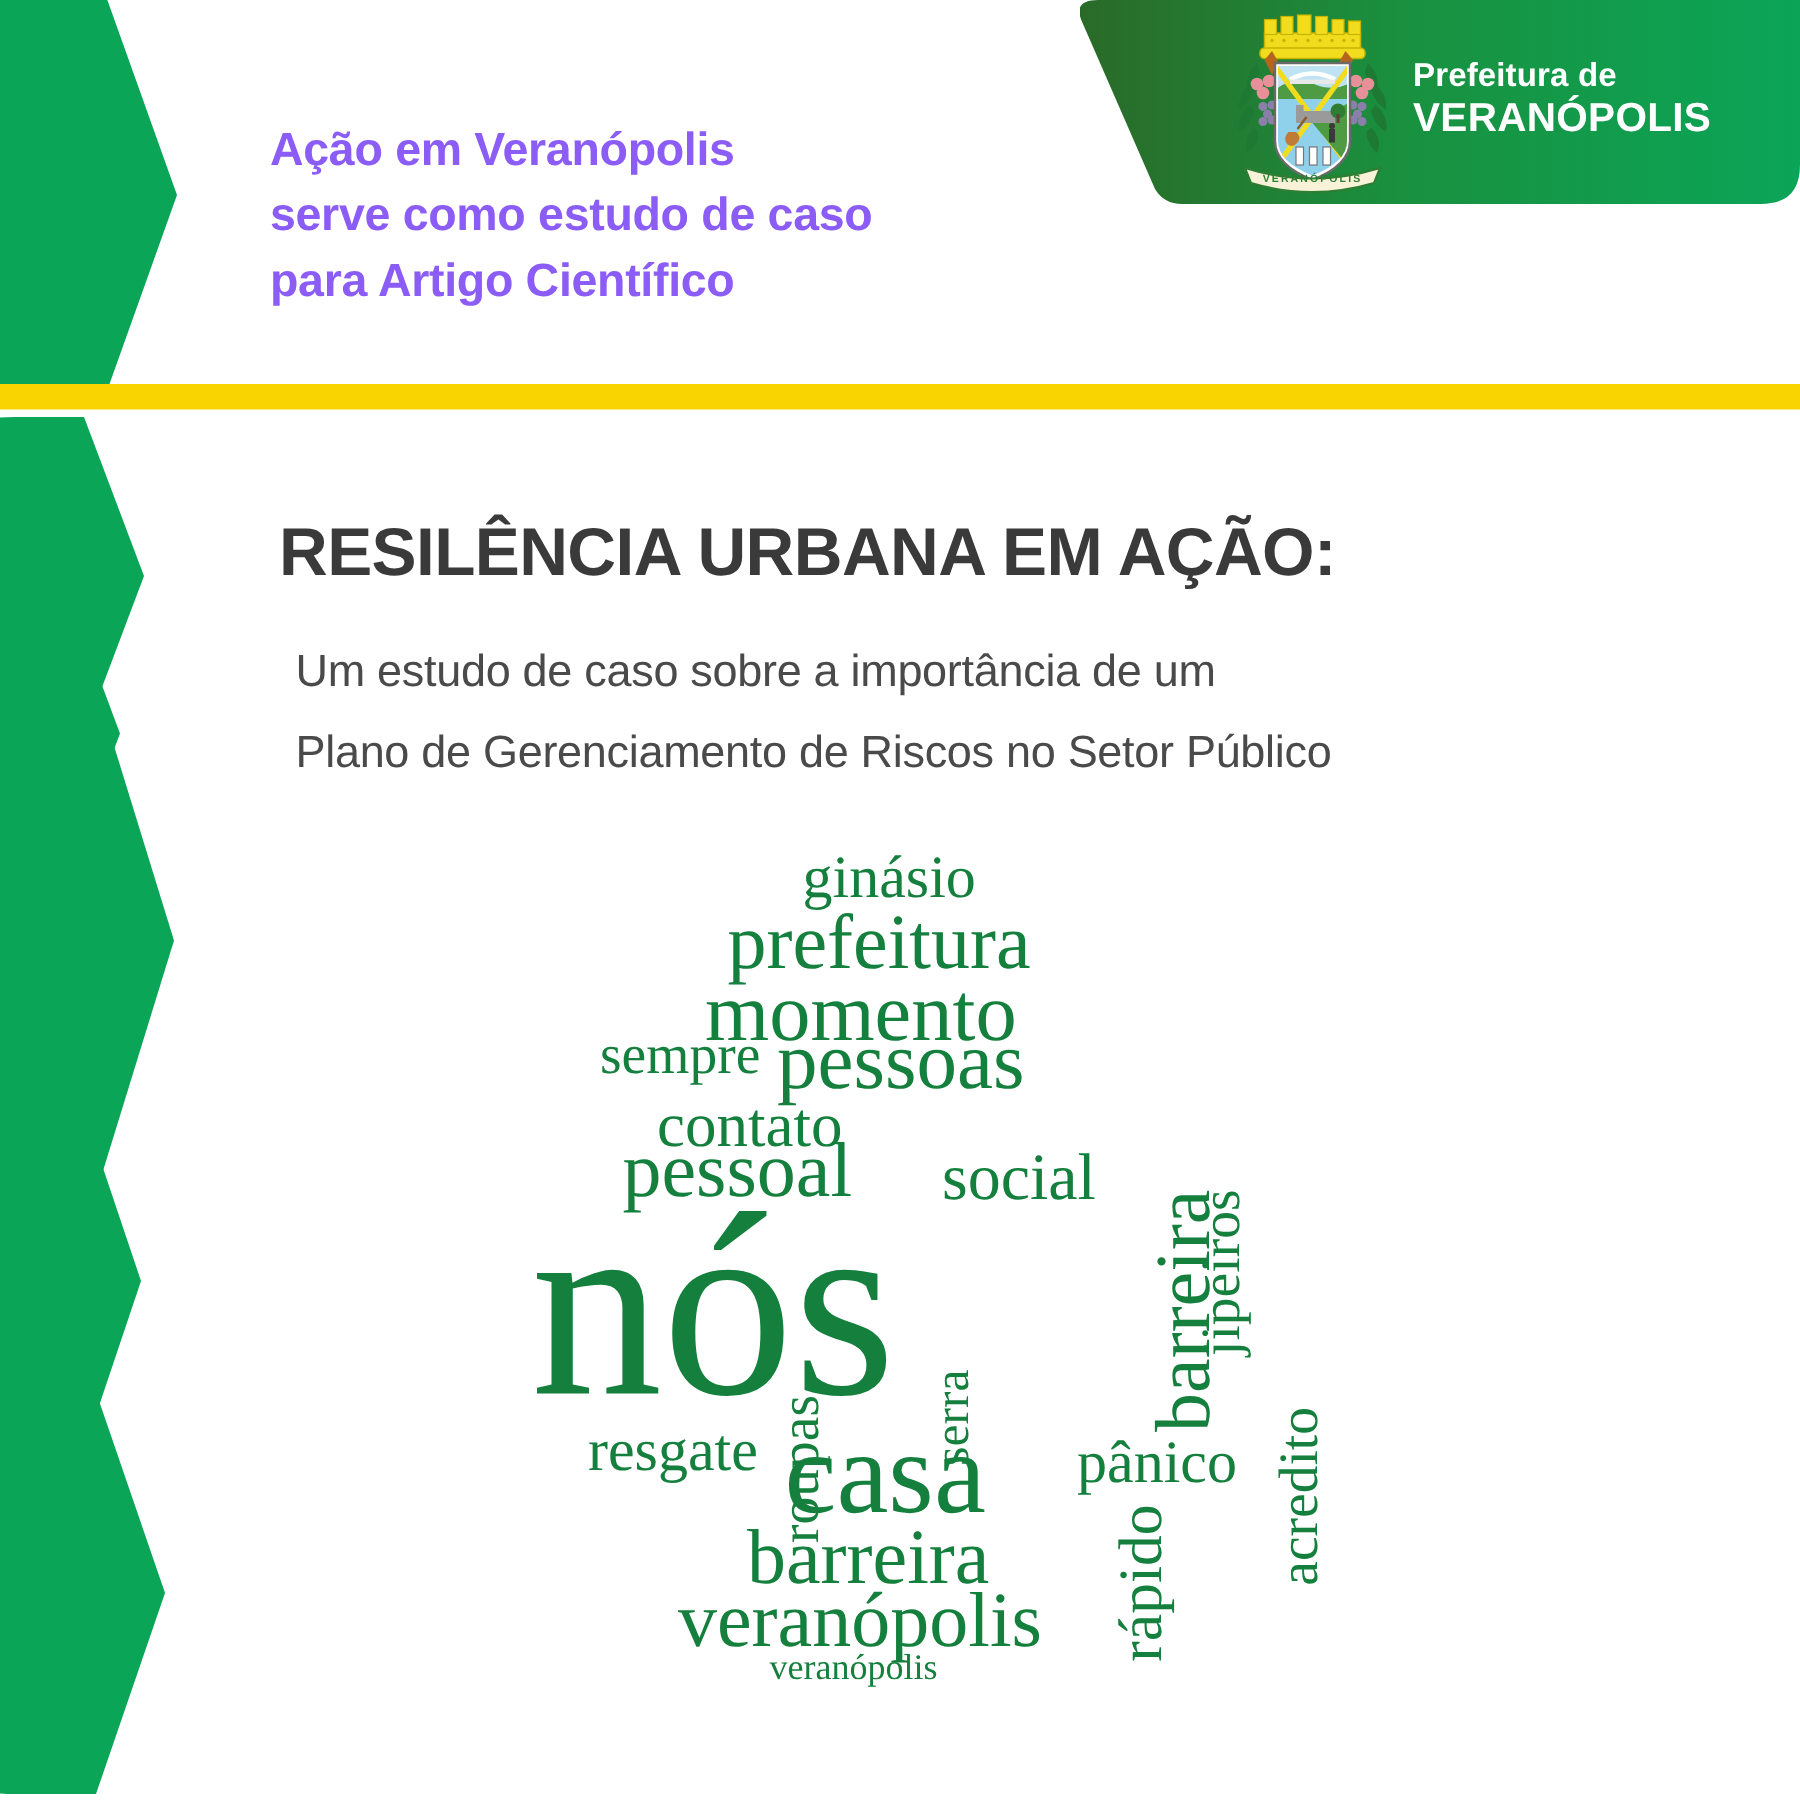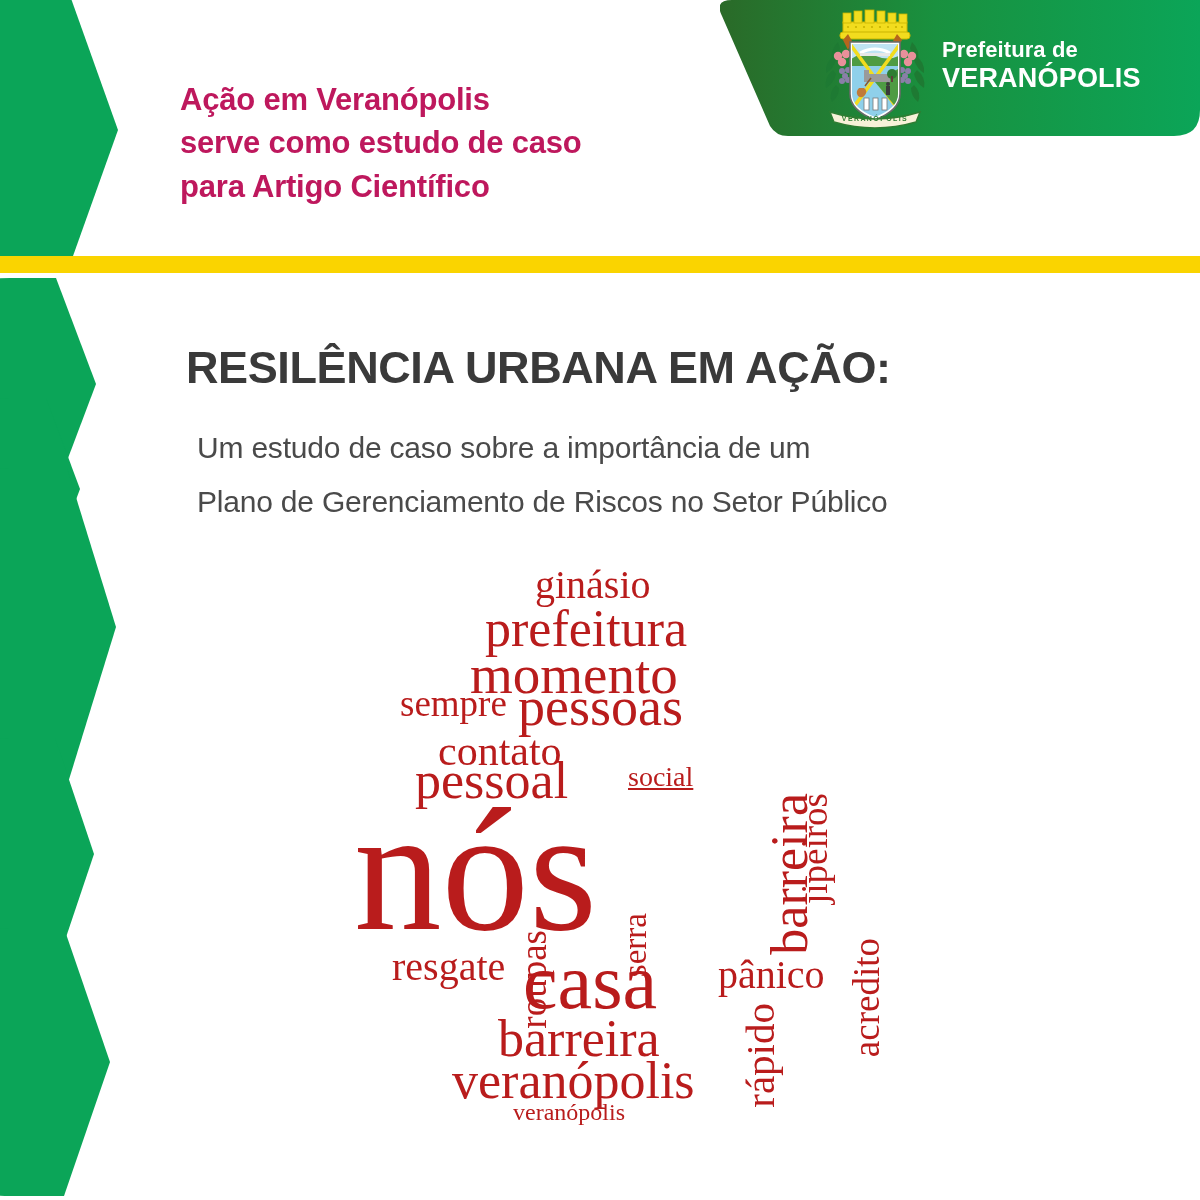--- a/index.html
+++ b/index.html
@@ -32,39 +32,39 @@
   .banner-line1{font-size:22px;font-weight:bold;letter-spacing:.1px;}
   .banner-line2{font-size:27px;font-weight:bold;letter-spacing:.2px;}
 
   
   .crest{position:absolute;left:96px;top:8px;width:118px;height:124px;}
   .crest svg{display:block;}
 
   
   .kicker{
     position:absolute;left:180px;top:78px;width:620px;
-    font-size:31px;font-weight:bold;color:#be185d;
+    font-size:31px;font-weight:bold;color:#8b5cf6;
     line-height:1.40;letter-spacing:-.2px;
   }
 
   
   .title-block{position:absolute;left:186px;top:344px;width:930px;}
   .main-title{
     font-size:45px;font-weight:bold;color:#3a3a3a;
     letter-spacing:-.4px;line-height:1.05;margin:0 0 36px 0;
   }
   .subtitle{
     font-size:30px;color:#4a4a4a;line-height:1.42;
     letter-spacing:-.2px;margin:11px;font-weight:normal;
   }
 
   
   .cloud{
     position:absolute;left:330px;top:555px;width:570px;height:590px;
-    font-family:"Liberation Serif", serif;color:#b91c1c;
+    font-family:"Liberation Serif", serif;color:#15803d;
   }
   .w{position:absolute;white-space:nowrap;line-height:1;}
   .rot{transform-origin:0 0;}
 </style>
 </head>
 <body>
 
 <div id="stage">
 
   <div class="chev-rail" id="chev-rail">
@@ -245,21 +245,21 @@
   </div>
 
   <div class="cloud" id="word-cloud">
       <span class="w" style="left: 205px; top: 10px; font-size: 40px;">ginásio</span>
       <span class="w" style="left: 155px; top: 48px; font-size: 52px;">prefeitura</span>
       <span class="w" style="left: 140px; top: 92px; font-size: 55px;">momento</span>
       <span class="w" style="left: 70px; top: 130px; font-size: 37px;">sempre</span>
       <span class="w" style="left: 188px; top: 125px; font-size: 54px;">pessoas</span>
       <span class="w" style="left: 108px; top: 175px; font-size: 42px;">contato</span>
       <span class="w" style="left: 85px; top: 200px; font-size: 52px;">pessoal</span>
-      <span class="w" style="left: 298px; top: 208px; font-size: 28px; text-decoration: underline;">social</span>
+      <span class="w" style="left: 298px; top: 208px; font-size: 44px;">social</span>
       <span class="w rot" style="left: 434px; top: 238px; font-size: 52px; transform: rotate(-90deg) translateX(-100%);">barreira</span>
       <span class="w rot" style="left: 466px; top: 238px; font-size: 37px; transform: rotate(-90deg) translateX(-100%);">jipeiros</span>
       <span class="w" style="left: 24px; top: 228px; font-size: 175px;">nós</span>
       <span class="w rot" style="left: 185px; top: 375px; font-size: 37px; transform: rotate(-90deg) translateX(-100%);">roupas</span>
       <span class="w rot" style="left: 289px; top: 358px; font-size: 33px; transform: rotate(-90deg) translateX(-100%);">serra</span>
       <span class="w rot" style="left: 518px; top: 383px; font-size: 37px; transform: rotate(-90deg) translateX(-100%);">acredito</span>
       <span class="w" style="left: 62px; top: 392px; font-size: 40px;">resgate</span>
       <span class="w" style="left: 193px; top: 388px; font-size: 78px;">casa</span>
       <span class="w" style="left: 388px; top: 400px; font-size: 40px;">pânico</span>
       <span class="w" style="left: 168px; top: 458px; font-size: 52px;">barreira</span>

